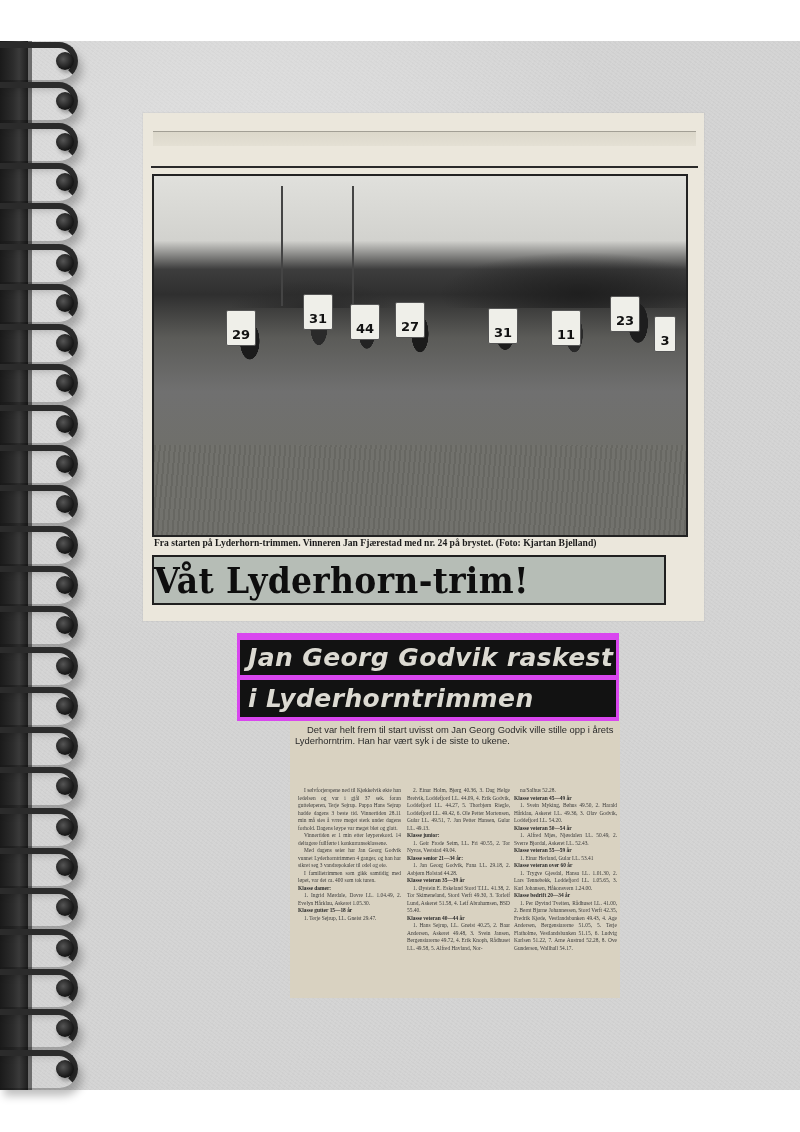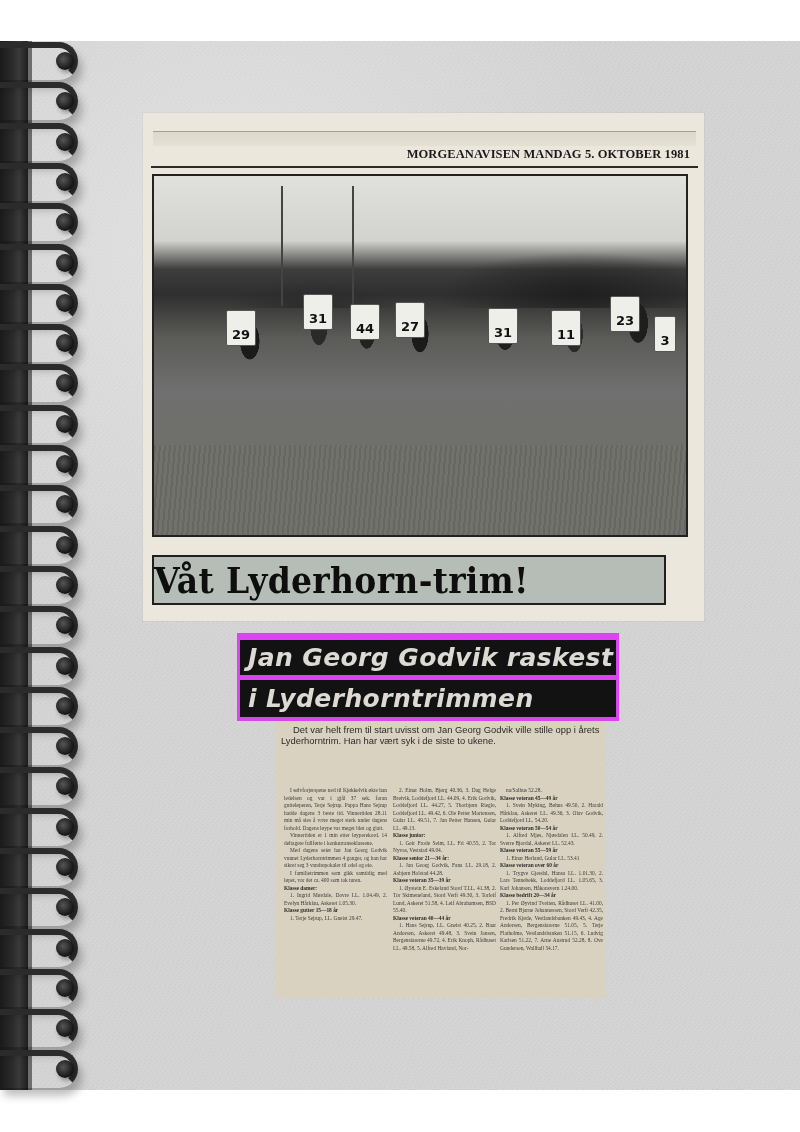--- a/index.html
+++ b/index.html
@@ -111,21 +111,21 @@
     }
     .clip2-head .bar {
       position: absolute; left: 3px; right: 3px; background: #121212;
       display: flex; align-items: center; padding-left: 8px; box-sizing: border-box;
       font-family: "DejaVu Sans", sans-serif; font-style: italic; font-weight: bold;
       color: #dcdad2; font-size: 25px; letter-spacing: 0.4px;
     }
     .clip2-head .bar1 { top: 7px; height: 35px; }
     .clip2-head .bar2 { top: 47px; height: 37px; }
     .clip2-body {
-      position: absolute; left: 276px; top: 721px; width: 330px; height: 277px;
+      position: absolute; left: 290px; top: 721px; width: 330px; height: 277px;
       background: #d9d2c1;
     }
     .clip2-body .lead {
       position: absolute; left: 5px; top: 3px; width: 320px;
       font-family: "Liberation Sans", sans-serif; font-size: 9.4px; line-height: 11px; color: #2a2a2a;
     }
     .clip2-body .lead p { margin: 0; text-indent: 12px; }
     .col {
       position: absolute; top: 66px; width: 103px;
       font-family: "Liberation Serif", serif; font-size: 5.4px; line-height: 7.5px; color: #3a3a3a;
@@ -245,36 +245,36 @@
       <div class="hole"></div>
     </div>
     <div class="coil" style="top: 1045.5px;">
       <div class="loop"></div>
       <div class="hole"></div>
     </div>
   </div>
 
 <div class="clip1">
   <div class="masthead-rule"></div>
-  <div class="masthead">MORGEANAVISEN MANDAG 5. OKTOBER 1981</div>
   <div class="masthead-line"></div>
   <div class="photo">
     <div class="tree-line"></div>
     <div class="pole" style="left:127px"></div>
     <div class="pole" style="left:198px"></div>
     <div class="ground"></div>
     <div class="bib" style="left:72px;top:134px">29</div>
     <div class="bib" style="left:149px;top:118px">31</div>
     <div class="bib" style="left:196px;top:128px">44</div>
     <div class="bib" style="left:241px;top:126px">27</div>
     <div class="bib" style="left:334px;top:132px">31</div>
     <div class="bib" style="left:397px;top:134px">11</div>
     <div class="bib" style="left:456px;top:120px">23</div>
     <div class="bib" style="left:500px;top:140px;width:22px">3</div>
   </div>
+  <div class="caption">Fra starten på Lyderhorn-trimmen. Vinneren Jan Fjærestad med nr. 24 på brystet. (Foto: Kjartan Bjelland)</div>
   <div class="headline-box">
     <span class="headline">Våt Lyderhorn-trim!</span>
   </div>
 </div>
 
 <div class="clip2-head">
   <div class="bar bar1">Jan Georg Godvik raskest</div>
   <div class="bar bar2">i Lyderhorntrimmen</div>
 </div>
 <div class="clip2-body">

